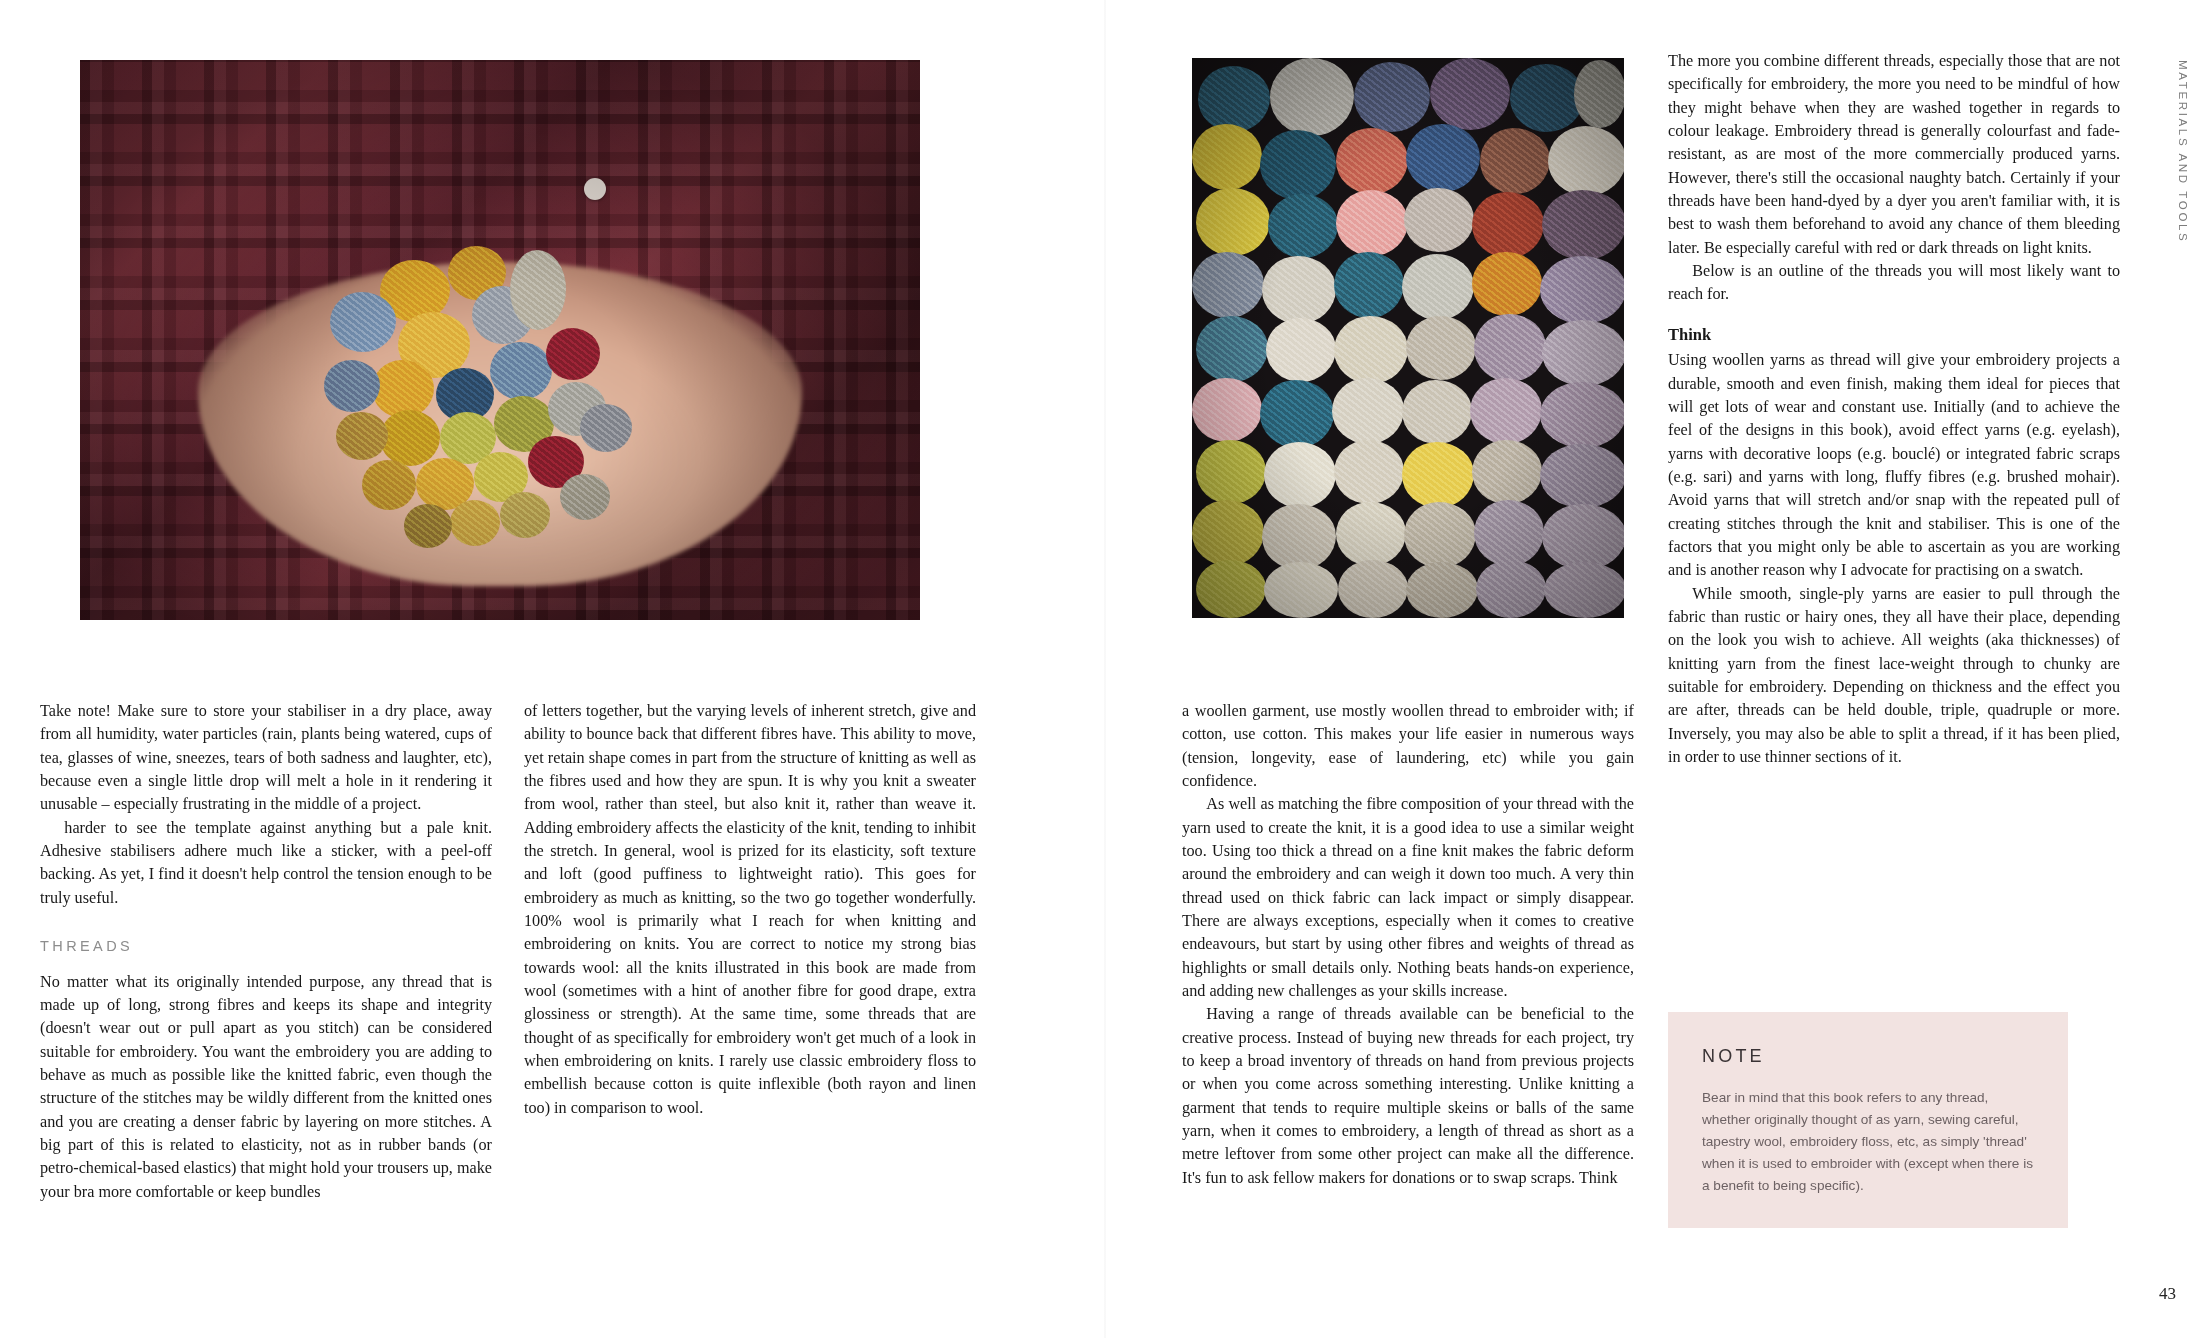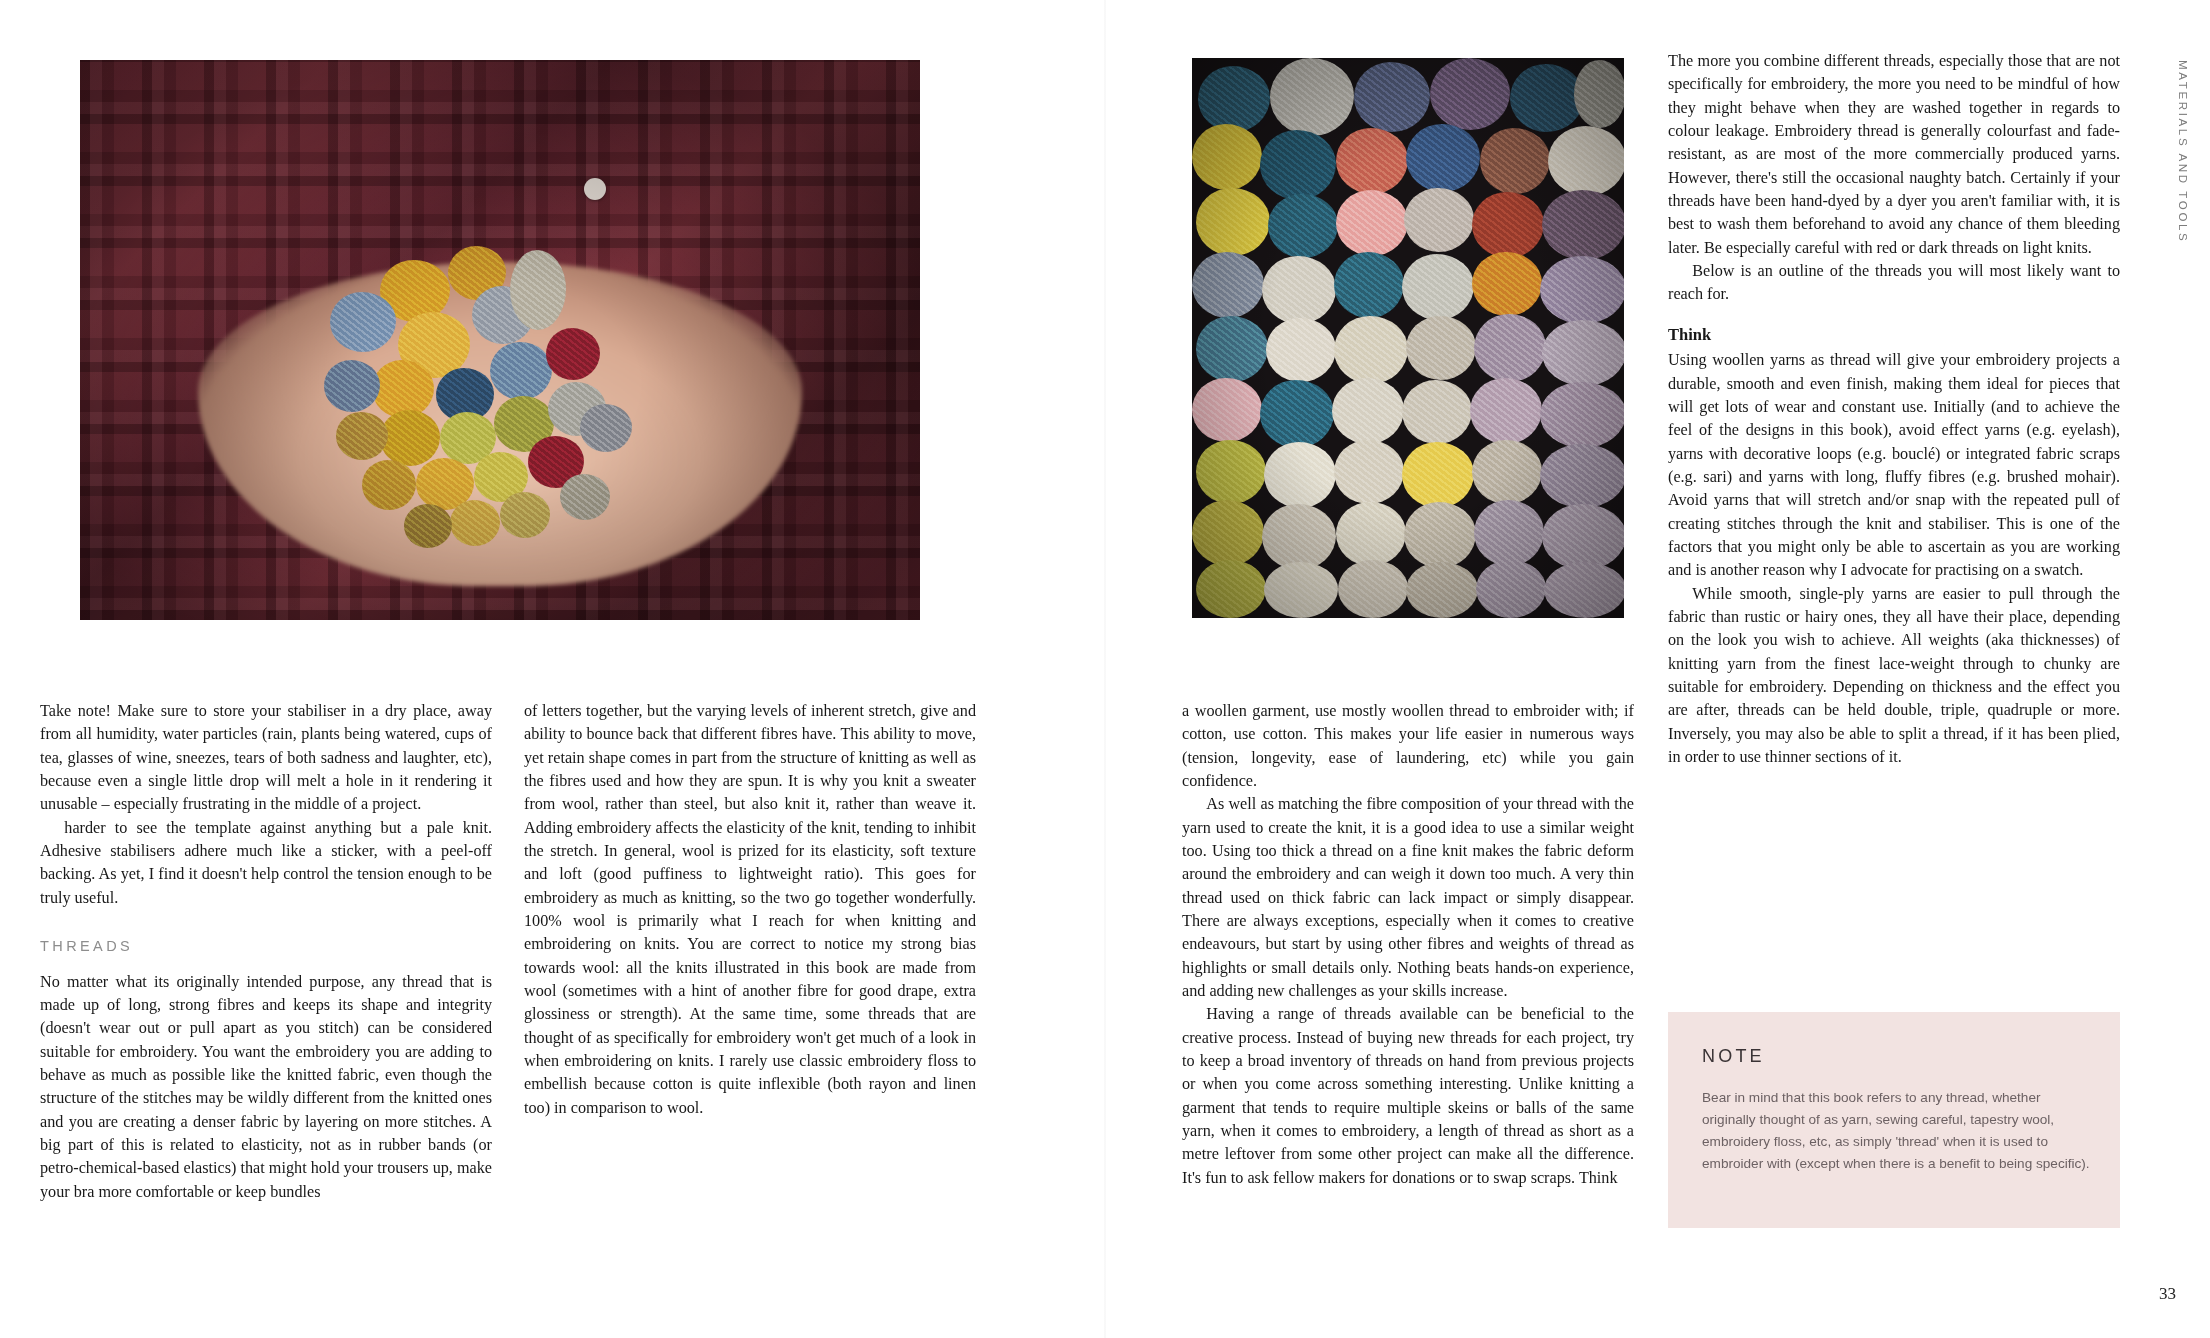--- a/index.html
+++ b/index.html
@@ -100,21 +100,21 @@
     font-family: "Liberation Serif", serif;
     font-weight: bold;
     font-size: 16.5px;
     margin: 16px 0 3px 0;
     text-align: left;
   }
 
   
   #note-box {
     position: absolute;
-    left: 1668px; top: 1012px; width: 452px; height: 216px;
+    left: 1668px; top: 1012px; width: 400px; height: 216px;
     background: #f2e3e1;
     padding: 34px 28px 24px 34px;
   }
   #note-box .note-title {
     font-family: "Liberation Sans", sans-serif;
     font-size: 18px;
     letter-spacing: 3.2px;
     color: #3a3335;
     margin-bottom: 20px;
   }
@@ -285,15 +285,15 @@
     <p class="noindent">Using woollen yarns as thread will give your embroidery projects a durable, smooth and even finish, making them ideal for pieces that will get lots of wear and constant use. Initially (and to achieve the feel of the designs in this book), avoid effect yarns (e.g. eyelash), yarns with decorative loops (e.g. bouclé) or integrated fabric scraps (e.g. sari) and yarns with long, fluffy fibres (e.g. brushed mohair). Avoid yarns that will stretch and/or snap with the repeated pull of creating stitches through the knit and stabiliser. This is one of the factors that you might only be able to ascertain as you are working and is another reason why I advocate for practising on a swatch.</p>
     <p>While smooth, single-ply yarns are easier to pull through the fabric than rustic or hairy ones, they all have their place, depending on the look you wish to achieve. All weights (aka thicknesses) of knitting yarn from the finest lace-weight through to chunky are suitable for embroidery. Depending on thickness and the effect you are after, threads can be held double, triple, quadruple or more. Inversely, you may also be able to split a thread, if it has been plied, in order to use thinner sections of it.</p>
   </div>
 
   <div id="note-box">
     <div class="note-title">NOTE</div>
     <div class="note-body">Bear in mind that this book refers to any thread, whether originally thought of as yarn, sewing careful, tapestry wool, embroidery floss, etc, as simply 'thread' when it is used to embroider with (except when there is a benefit to being specific).</div>
   </div>
 
   <div id="running-head">MATERIALS AND TOOLS</div>
-  <div id="page-number">33</div>
+  <div id="page-number">43</div>
 
 </div>
 
 </body></html>

